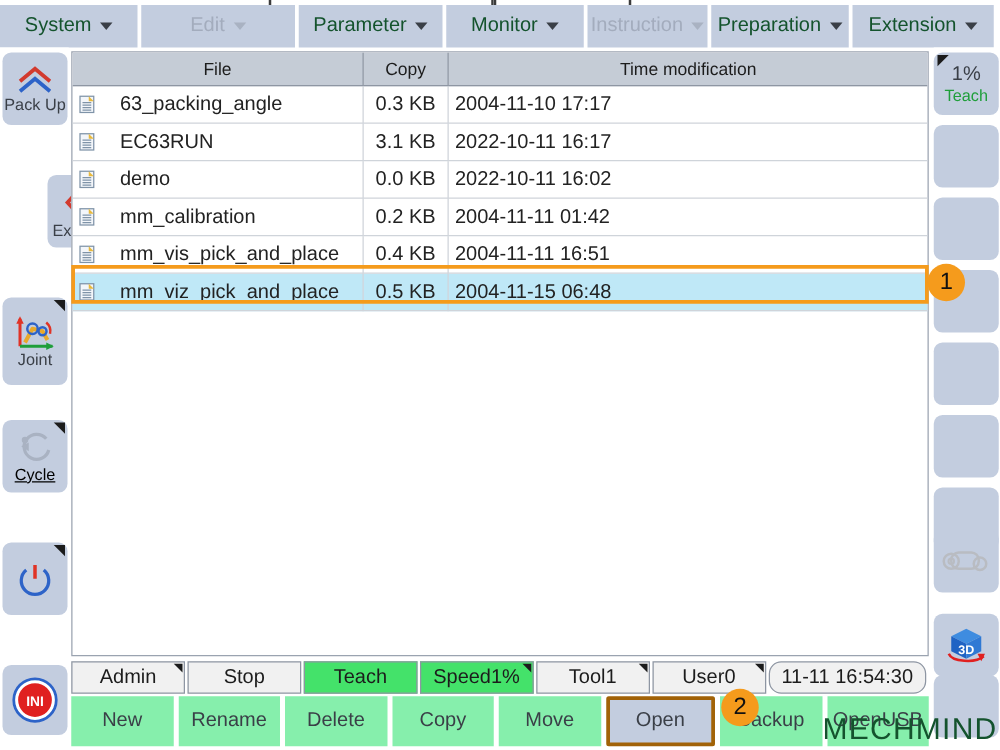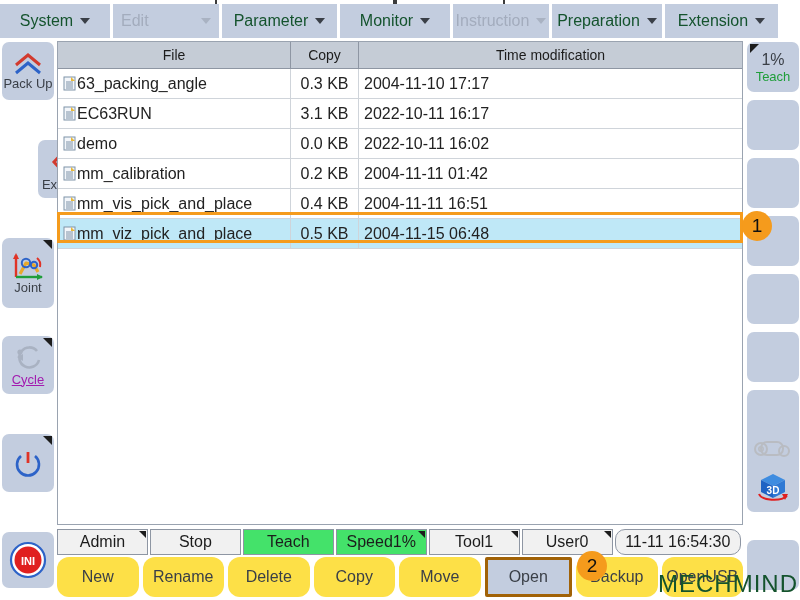--- a/index.html
+++ b/index.html
@@ -90,21 +90,21 @@
     background: #c3cddf;
     border-radius: 7px;
     display: flex;
     flex-direction: column;
     align-items: center;
     justify-content: center;
     font-size: 13px;
     color: #3a3f47;
     box-sizing: border-box;
   }
-  .sidebtn.disabled { color: #a21caf; text-decoration: underline; }
+  .sidebtn.disabled { color: #000000; text-decoration: underline; }
   .sidebtn-label { margin-top: 1px; line-height: 14px; }
   .corner-tri {
     position: absolute;
     right: 2px; top: 2px;
     width: 0; height: 0;
     border-left: 9px solid transparent;
     border-top: 9px solid #1c1c1c;
   }
 
   
@@ -136,21 +136,21 @@
   table.filelist td {
     height: 29px;
     border-right: 1px solid #cfd4da;
     border-bottom: 1px solid #cfd4da;
     padding: 0 5px;
     white-space: nowrap;
   }
   table.filelist td:last-child { border-right: none; }
   .col-file { width: 222px; }
   .col-size { width: 57px; text-align: center; }
-  .cell-file { display: flex; align-items: center; gap: 1px; }
+  .cell-file { display: flex; align-items: center; gap: 20px; }
   .doc-icon {
     width: 13px; height: 15px;
     flex: 0 0 13px;
     position: relative;
   }
   tr.selected td { background: #bfe8f7; }
 
   .sel-outline {
     position: absolute;
     left: 57px; top: 212px;
@@ -192,22 +192,22 @@
   
   .toolbar {
     position: absolute;
     left: 57px; top: 557px;
     width: 686px; height: 40px;
     display: flex;
     gap: 4px;
   }
   .tool-btn {
     flex: 1;
-    background: #fde047;
-    border-radius: 12px;
+    background: #86efac;
+    border-radius: 0;
     display: flex;
     align-items: center;
     justify-content: center;
     font-size: 16px;
     color: #3a3f47;
     box-sizing: border-box;
   }
   .tool-btn.highlight {
     border: 3px solid #a16207;
     border-radius: 2px;
@@ -245,21 +245,21 @@
 <div id="root">
 
   <div class="top-partial"></div>
   <div class="top-partial2"></div>
 
   <div class="menubar" id="menubar">
       <div class="menu-item" style="width: 110px;">
         <span>System</span>
         <span class="caret"></span>
       </div>
-      <div class="menu-item disabled" style="width: 106px; justify-content: space-between;">
+      <div class="menu-item disabled" style="width: 123px;">
         <span>Edit</span>
         <span class="caret"></span>
       </div>
       <div class="menu-item" style="width: 115px;">
         <span>Parameter</span>
         <span class="caret"></span>
       </div>
       <div class="menu-item" style="width: 110px;">
         <span>Monitor</span>
         <span class="caret"></span>
@@ -345,21 +345,21 @@
       <div class="sidebtn" style="left: 0px; top: 294px; height: 50px;"></div>
       <div class="sidebtn" style="left: 0px; top: 352px; height: 50px;"></div>
       <div class="sidebtn" style="left: 0px; top: 386px; height: 50px;">
         <span style="display: block; line-height: 0;"><svg width="40" height="28" viewBox="0 0 40 28">
             <rect x="8" y="7" width="22" height="13" rx="6" fill="none" stroke="#b9bcc2" stroke-width="2"></rect>
             <circle cx="8" cy="14" r="6" fill="none" stroke="#b9bcc2" stroke-width="2"></circle>
             <circle cx="31" cy="16" r="5" fill="none" stroke="#b9bcc2" stroke-width="2"></circle>
             <circle cx="8" cy="14" r="2.2" fill="none" stroke="#b9bcc2" stroke-width="1.6"></circle>
           </svg></span>
       </div>
-      <div class="sidebtn" style="left: 0px; top: 424px; height: 50px;">
+      <div class="sidebtn" style="left: 0px; top: 453px; height: 50px;">
         <span style="display: block; line-height: 0;"><svg width="38" height="34" viewBox="0 0 38 34">
             <polygon points="19,4 31,10 19,16 7,10" fill="#3e8ce0"></polygon>
             <polygon points="7,10 19,16 19,28 7,22" fill="#1f63c4"></polygon>
             <polygon points="31,10 19,16 19,28 31,22" fill="#2f79d4"></polygon>
             <text x="19" y="24" text-anchor="middle" fill="#ffffff" font-size="10" font-family="Liberation Sans, sans-serif" font-weight="bold">3D</text>
             <path d="M5 24 a15 7 0 0 0 28 2" fill="none" stroke="#e02020" stroke-width="2"></path>
             <polygon points="34,24 28,24 31,30" fill="#e02020"></polygon>
           </svg></span>
       </div>
       <div class="sidebtn" style="left: 0px; top: 502px; height: 50px;"></div>

